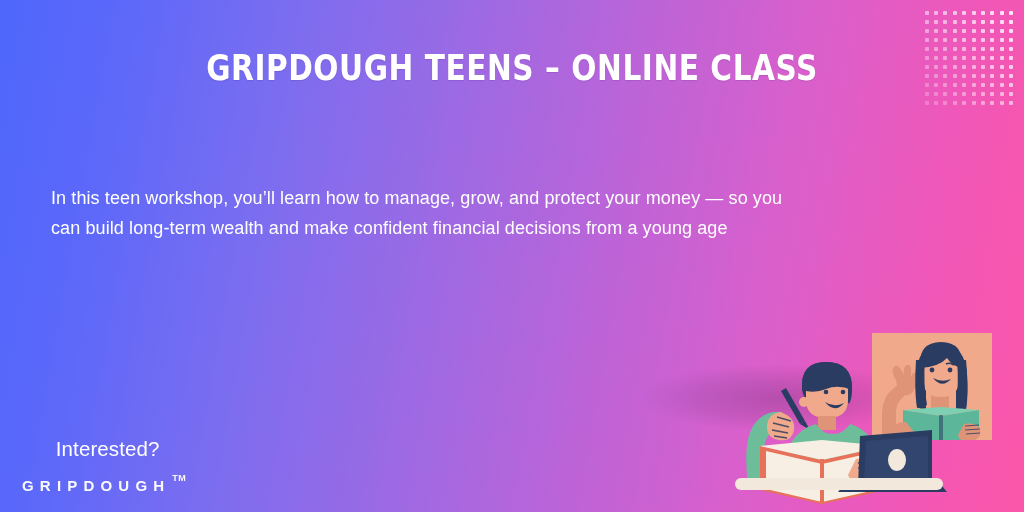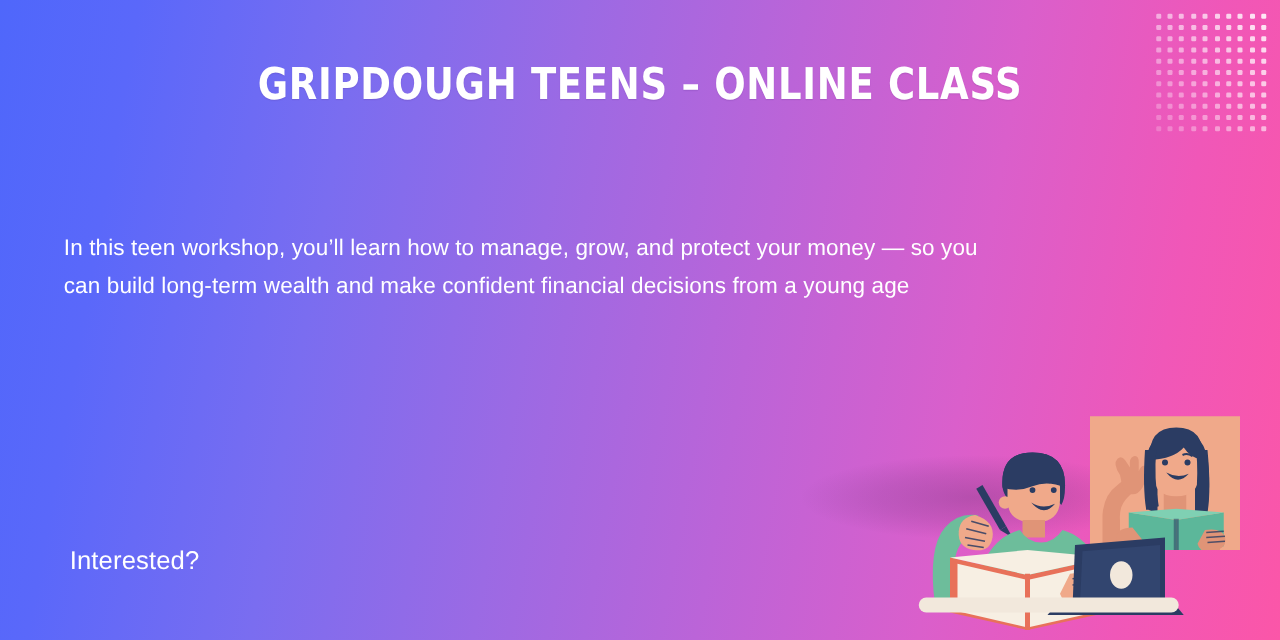--- a/index.html
+++ b/index.html
@@ -248,20 +248,24 @@
 
   <div class="title">GRIPDOUGH TEENS – ONLINE CLASS</div>
 
   <div class="body-copy">In this teen workshop, you’ll learn how to manage, grow, and protect your money — so you can build long-term wealth and make confident financial decisions from a young age</div>
 
   <div class="contact">
     <div> Interested?</div>
     
   </div>
 
+  <div class="logo">
+    <span>GRIPDOUGH</span>
+    <span class="tm">TM</span>
+  </div>
 
   <div class="illustration">
     <svg viewBox="0 0 404 192" xmlns="http://www.w3.org/2000/svg">
       <defs>
         <radialGradient id="shadowBlur" cx="50%" cy="50%" r="50%">
           <stop offset="0%" stop-color="#5b2a6e" stop-opacity="0.30"></stop>
           <stop offset="55%" stop-color="#5b2a6e" stop-opacity="0.16"></stop>
           <stop offset="100%" stop-color="#5b2a6e" stop-opacity="0"></stop>
         </radialGradient>
         <clipPath id="panelClip">

